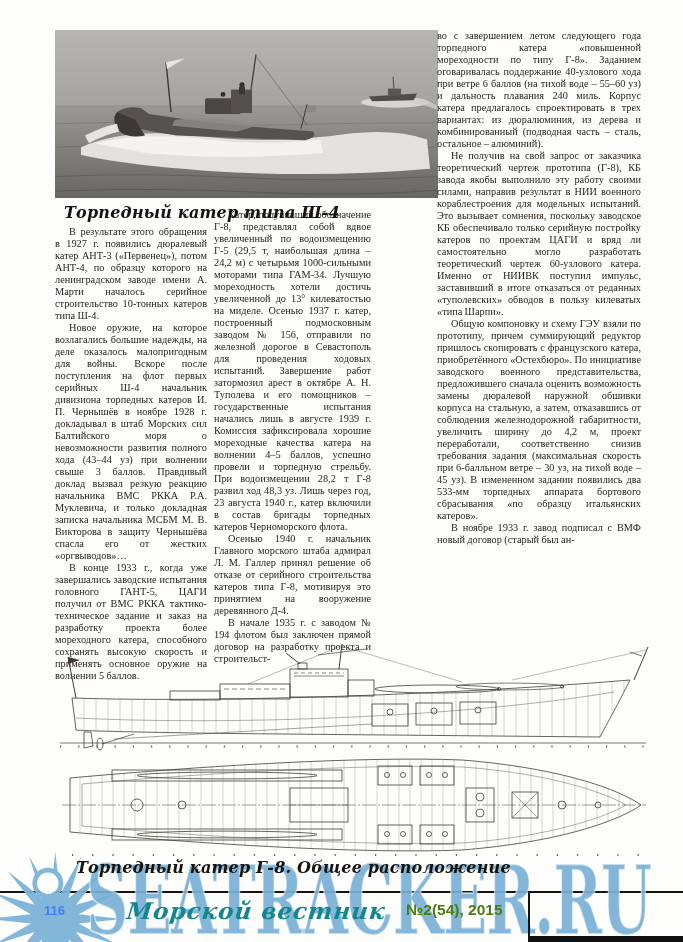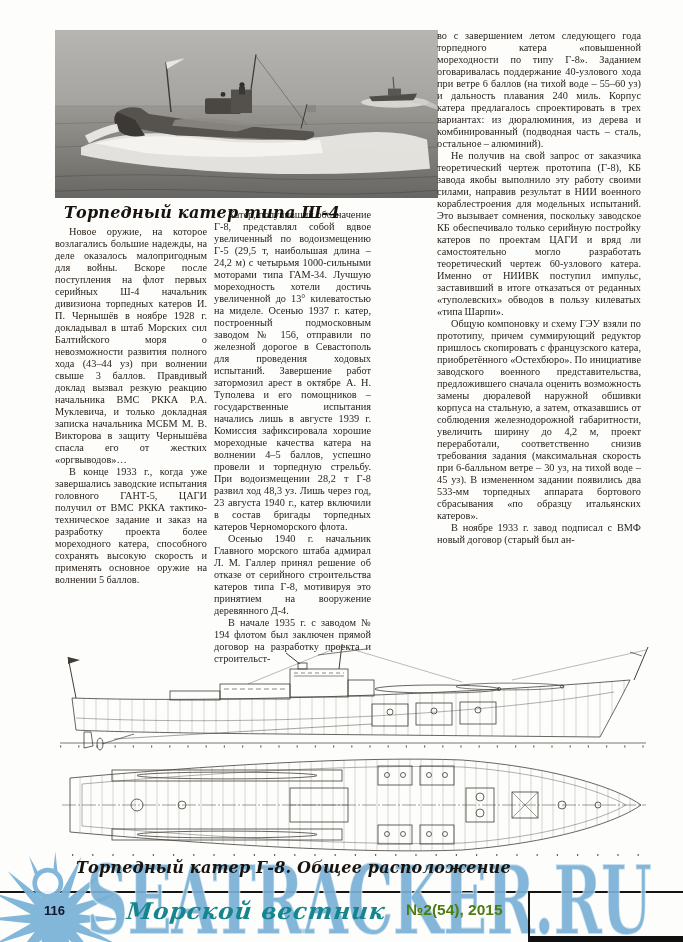--- a/index.html
+++ b/index.html
@@ -31,21 +31,21 @@
   .col-3{left:437px;top:30px;width:204px;}
   
   .drawing{position:absolute;left:42px;top:642px;width:618px;height:216px;z-index:1;}
   .drawing svg{display:block;width:100%;height:100%;}
   
   .hrule{position:absolute;left:0;top:891px;width:683px;height:1.6px;background:#141414;z-index:1;}
   .vrule{position:absolute;left:528px;top:891px;width:1.6px;height:51px;background:#141414;z-index:3;}
   .bstrip{position:absolute;left:530px;top:936px;width:153px;height:6px;background:#101010;z-index:3;}
   .page-number{
     position:absolute;left:44px;top:903px;z-index:3;
-    font-family:"Liberation Sans",sans-serif;font-weight:bold;font-size:13px;color:#0f172a;
+    font-family:"Liberation Sans",sans-serif;font-weight:bold;font-size:13px;color:#3b82f6;
   }
   .journal-title{
     position:absolute;left:127px;top:897px;z-index:3;white-space:nowrap;
     font-family:"DejaVu Serif",serif;font-style:italic;font-weight:bold;
     font-size:23px;letter-spacing:1px;color:#15858e;transform:skewX(-6deg);
   }
   .issue{
     position:absolute;left:406px;top:901px;z-index:3;white-space:nowrap;
     font-family:"Liberation Sans",sans-serif;font-weight:bold;font-size:15.5px;color:#4d7c0f;
   }
@@ -109,20 +109,21 @@
       <line x1="196" y1="61" x2="201" y2="25" stroke="#3c3936" stroke-width="1.2"></line>
       <line x1="201" y1="27" x2="252" y2="97" stroke="#4a4743" stroke-width=".7" opacity=".7"></line>
       <line x1="246" y1="101" x2="252" y2="76" stroke="#3c3936" stroke-width="1"></line>
       <rect x="252" y="77" width="9" height="7" fill="#8b8884"></rect>
       <path d="M30 108 Q50 98 62 96 L64 104 Q48 108 34 116 Z" fill="#efeeea" opacity=".9"></path>
     </svg>
   </div>
   <div class="caption photo-caption">Торпедный катер типа Ш-4</div>
 
   <div class="col col-1">
+    <p>В результате этого обращения в 1927 г. появились дюралевый катер АНТ-3 («Первенец»), потом АНТ-4, по образцу которого на ленинградском заводе имени А. Марти началось серийное строительство 10-тонных катеров типа Ш-4.</p>
     <p>Новое оружие, на которое возлагались большие надежды, на деле оказалось малопригодным для войны. Вскоре после поступления на флот первых серийных Ш-4 начальник дивизиона торпедных катеров И. П. Чернышёв в ноябре 1928 г. докладывал в штаб Морских сил Балтийского моря о невозможности развития полного хода (43–44 уз) при волнении свыше 3 баллов. Правдивый доклад вызвал резкую реакцию начальника ВМС РККА Р.А. Муклевича, и только докладная записка начальника МСБМ М. В. Викторова в защиту Чернышёва спасла его от жестких «оргвыводов»…</p>
     <p>В конце 1933 г., когда уже завершались заводские испытания головного ГАНТ-5, ЦАГИ получил от ВМС РККА тактико-техническое задание и заказ на разработку проекта более мореходного катера, способного сохранять высокую скорость и применять основное оружие на волнении 5 баллов.</p>
   </div>
   <div class="col col-2">
     <p>Катер, получивший обозначение Г-8, представлял собой вдвое увеличенный по водоизмещению Г-5 (29,5 т, наибольшая длина – 24,2 м) с четырьмя 1000-сильными моторами типа ГАМ-34. Лучшую мореходность хотели достичь увеличенной до 13° килеватостью на миделе. Осенью 1937 г. катер, построенный подмосковным заводом № 156, отправили по железной дорогое в Севастополь для проведения ходовых испытаний. Завершение работ затормозил арест в октябре А. Н. Туполева и его помощников – государственные испытания начались лишь в августе 1939 г. Комиссия зафиксировала хорошие мореходные качества катера на волнении 4–5 баллов, успешно провели и торпедную стрельбу. При водоизмещении 28,2 т Г-8 развил ход 48,3 уз. Лишь через год, 23 августа 1940 г., катер включили в состав бригады торпедных катеров Черноморского флота.</p>
     <p>Осенью 1940 г. начальник Главного морского штаба адмирал Л. М. Галлер принял решение об отказе от серийного строительства катеров типа Г-8, мотивируя это принятием на вооружение деревянного Д-4.</p>
     <p>В начале 1935 г. с заводом № 194 флотом был заключен прямой договор на разработку проекта и строительст-</p>
   </div>
   <div class="col col-3">
     <p class="noindent">во с завершением летом следующего года торпедного катера «повышенной мореходности по типу Г-8». Заданием оговаривалась поддержание 40-узлового хода при ветре 6 баллов (на тихой воде – 55–60 уз) и дальность плавания 240 миль. Корпус катера предлагалось спроектировать в трех вариантах: из дюралюминия, из дерева и комбинированный (подводная часть – сталь, остальное – алюминий).</p>

